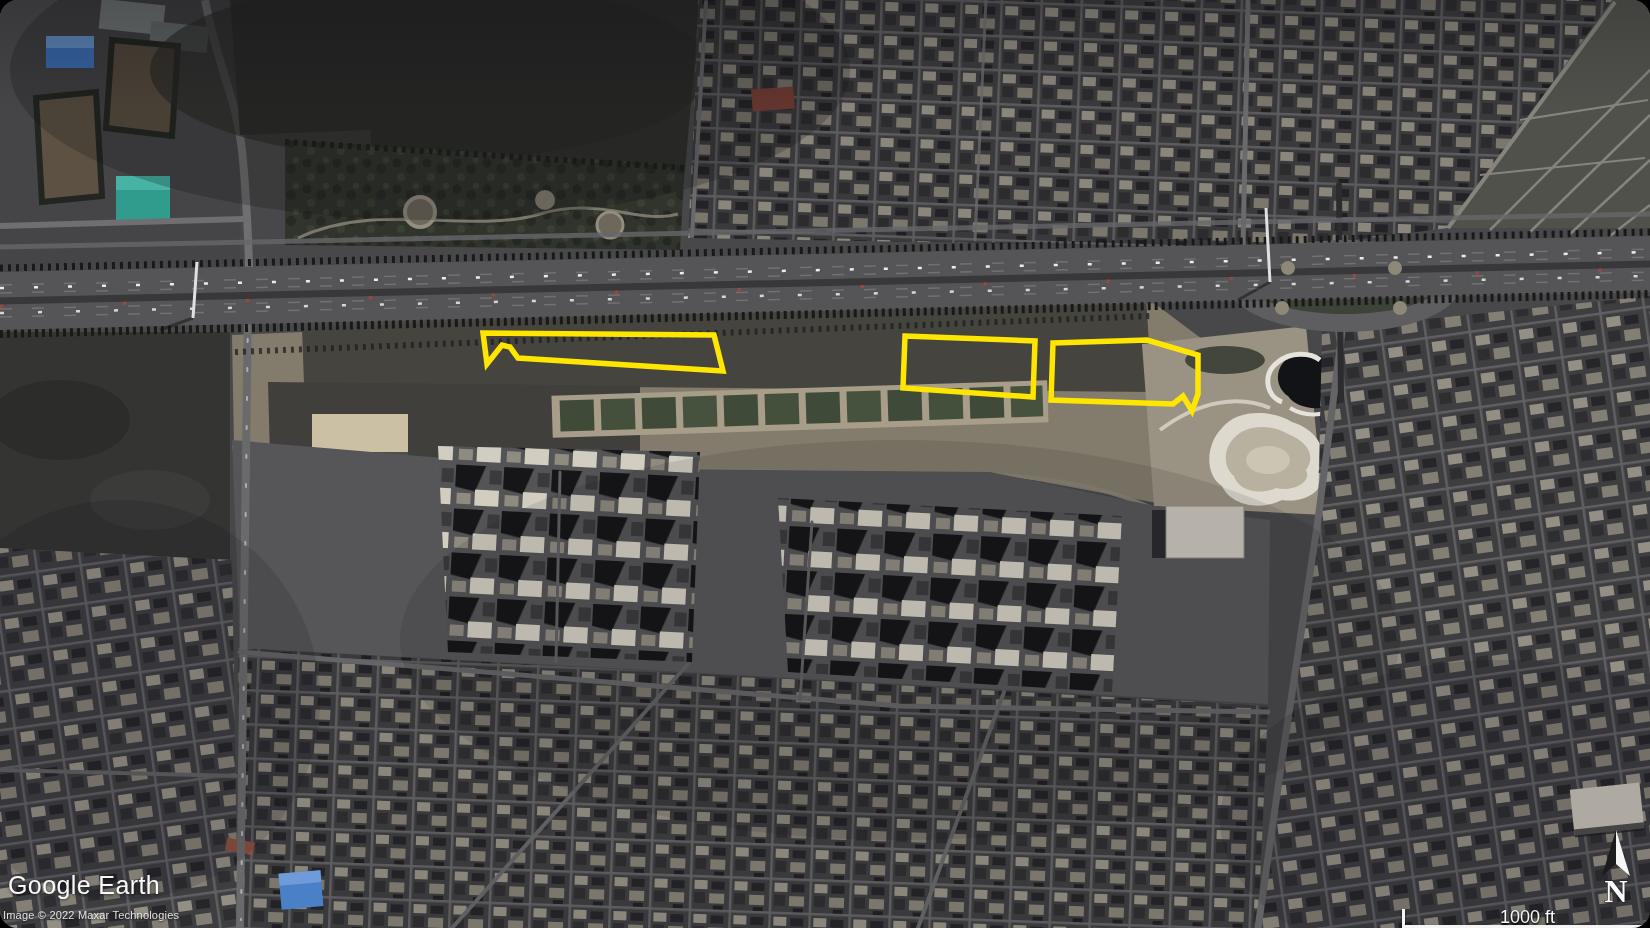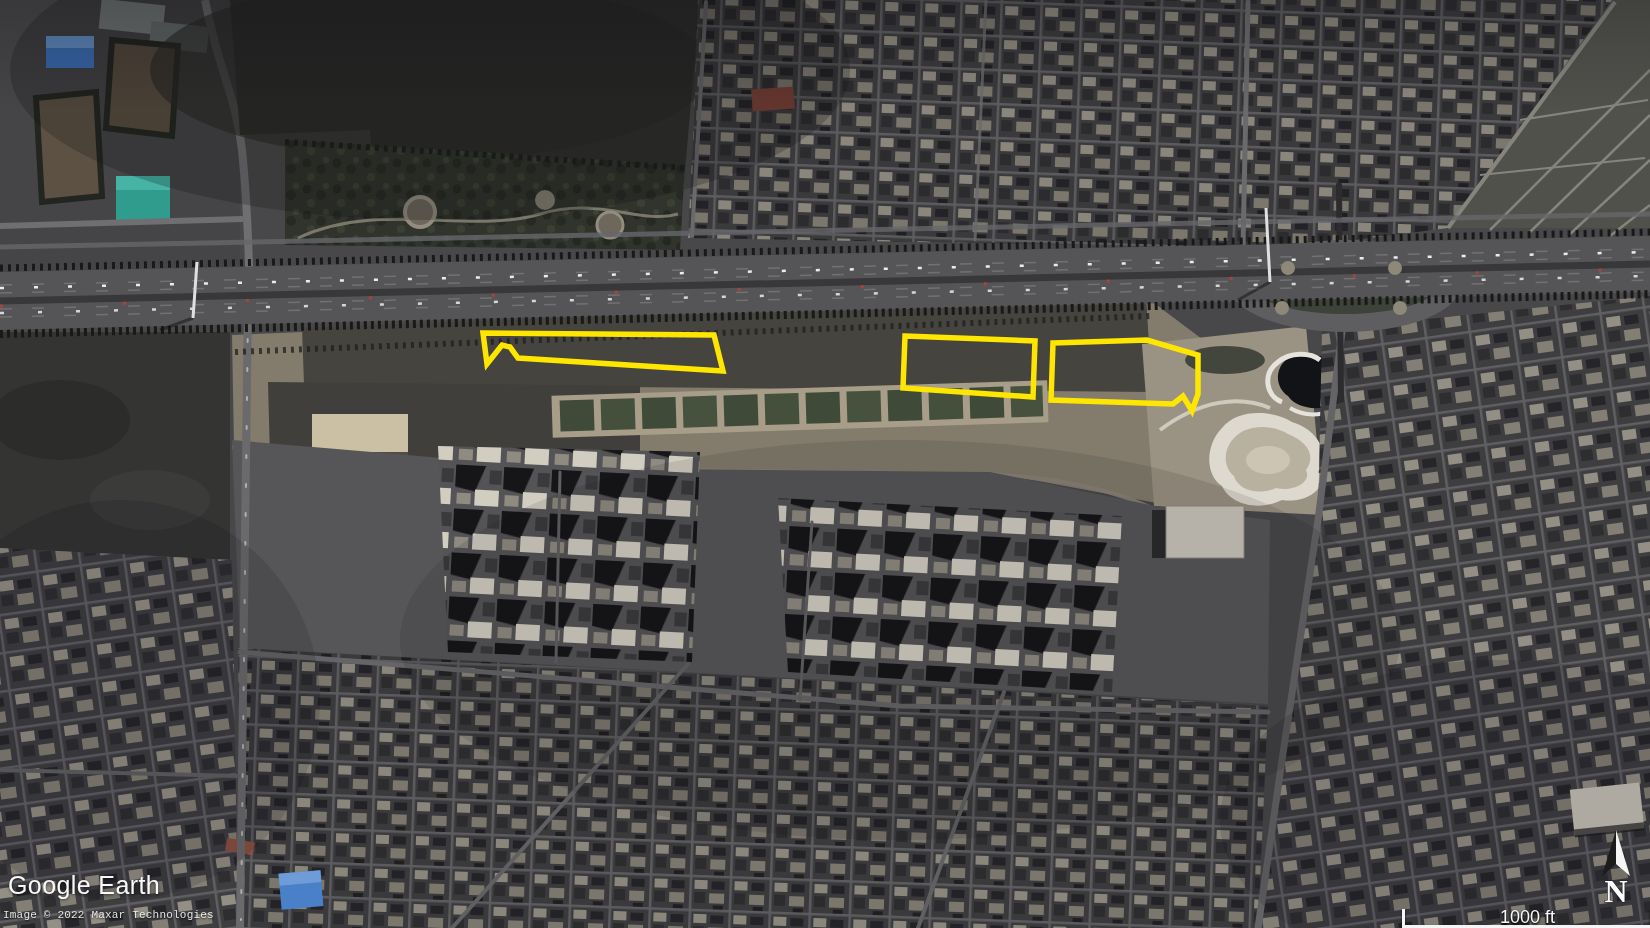--- a/index.html
+++ b/index.html
@@ -1,22 +1,22 @@
 <!DOCTYPE html>
 <html><head>
 <meta charset="utf-8">
 <style>
   html,body{margin:0;padding:0;background:#000;}
   .stage{position:relative;width:1650px;height:928px;overflow:hidden;
-         font-family:"Liberation Sans",sans-serif;background:#48484a;}
+         font-family:"Liberation Sans",sans-serif;background:#48484a;border-radius:18px;}
   .stage svg.scene{position:absolute;left:0;top:0;}
   .ge-logo{position:absolute;left:8px;top:871px;font-size:25px;color:#ffffff;
            letter-spacing:.4px;opacity:.97;text-shadow:0 1px 3px rgba(0,0,0,.6);}
   .attrib{position:absolute;left:3px;top:909px;font-size:11px;color:#f2f2f2;
-          opacity:.92;letter-spacing:.2px;text-shadow:0 1px 2px rgba(0,0,0,.85);font-family:Liberation Mono, monospace;}
+          opacity:.92;letter-spacing:.2px;text-shadow:0 1px 2px rgba(0,0,0,.85);}
   .scalebar{position:absolute;left:1402px;top:909px;width:245px;height:16px;
             border-left:3px solid #f5f5f5;border-right:3px solid #f5f5f5;
             border-bottom:3px solid #f5f5f5;display:flex;align-items:flex-end;
             justify-content:center;filter:drop-shadow(0 1px 1px rgba(0,0,0,.75));}
   .scalebar span{font-size:18px;color:#fafafa;line-height:15px;
                  text-shadow:0 1px 2px rgba(0,0,0,.8);}
   .compass{position:absolute;left:1594px;top:826px;width:48px;height:84px;}
 </style>
 </head>
 <body>

